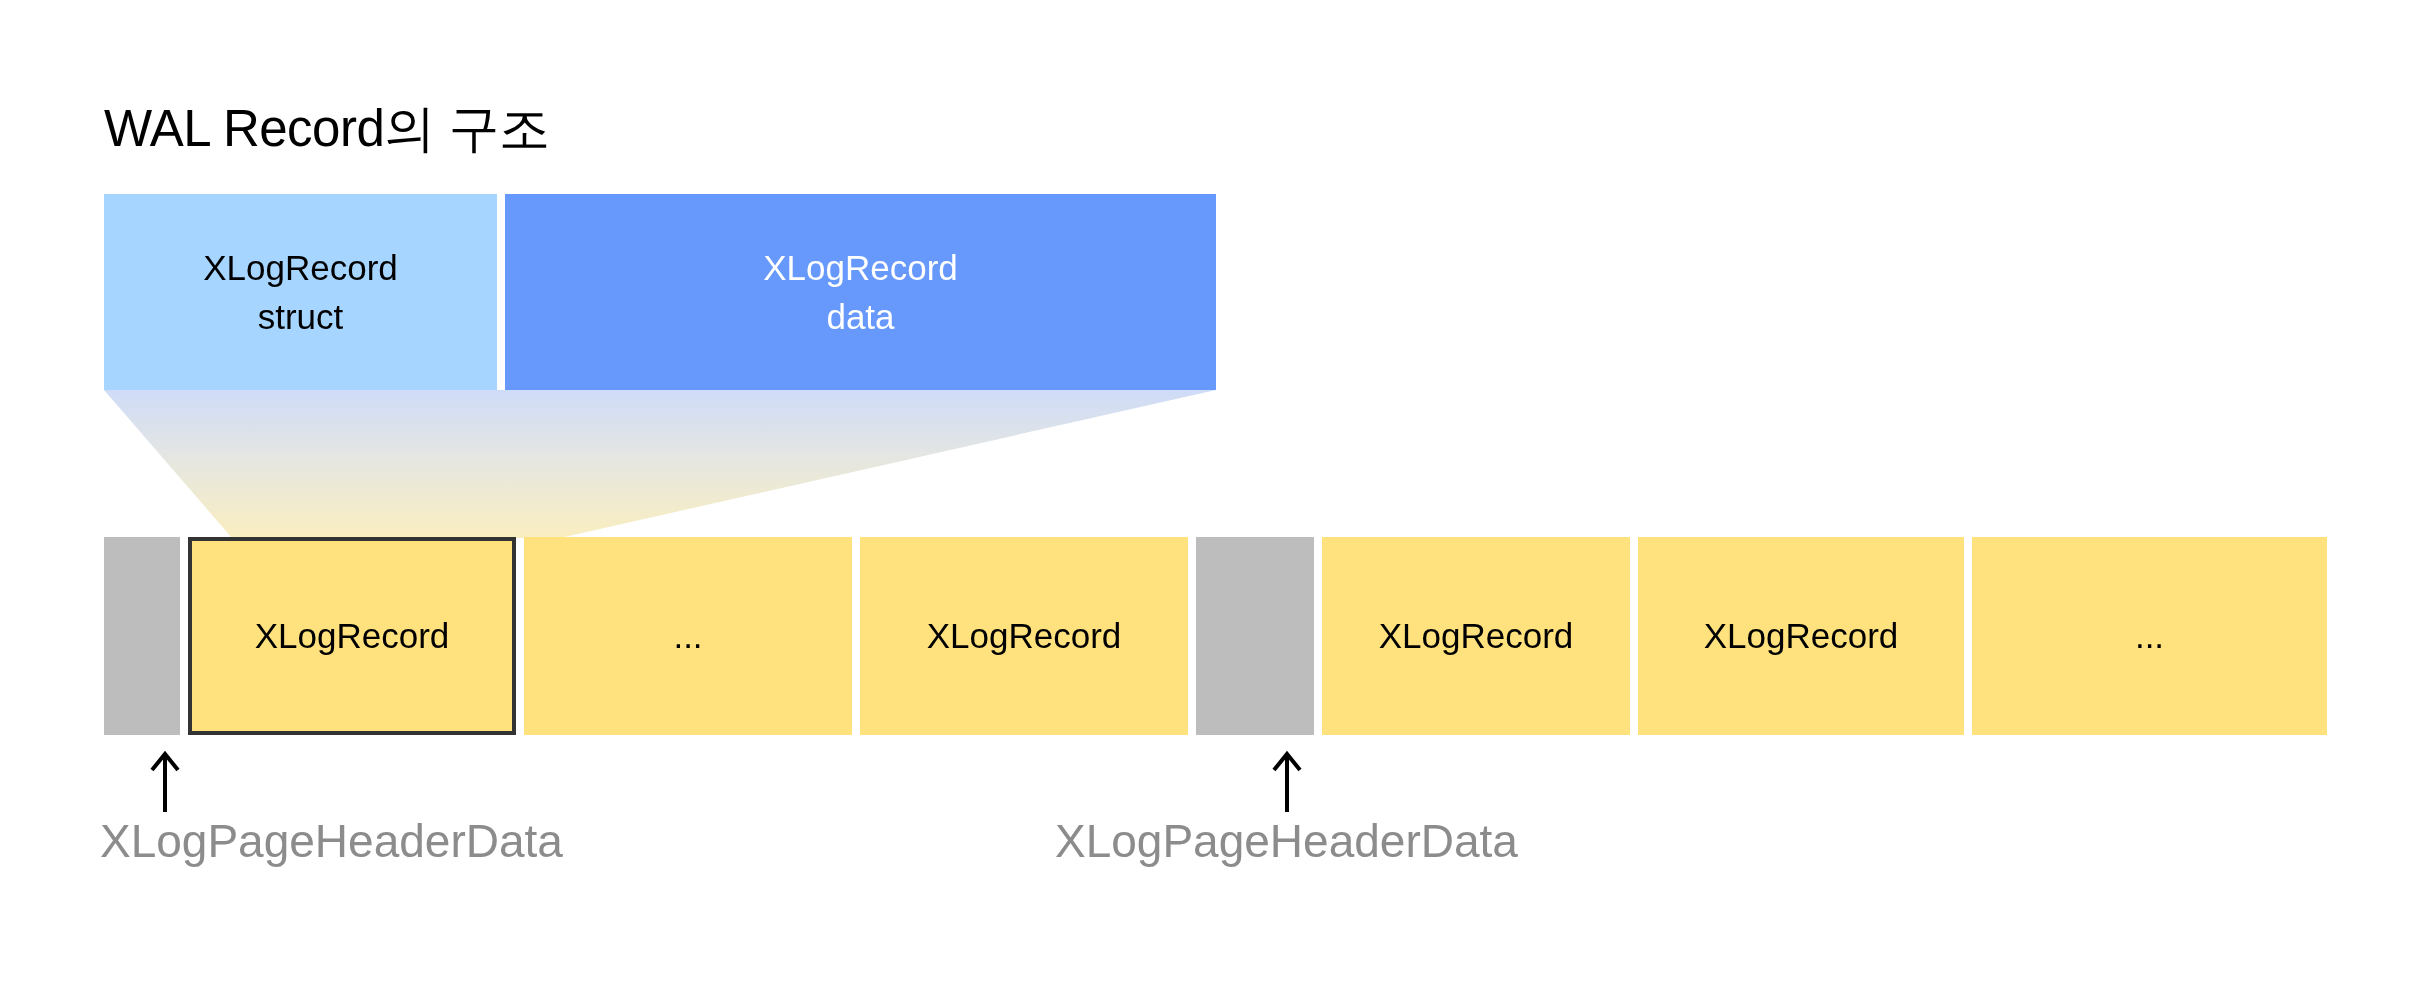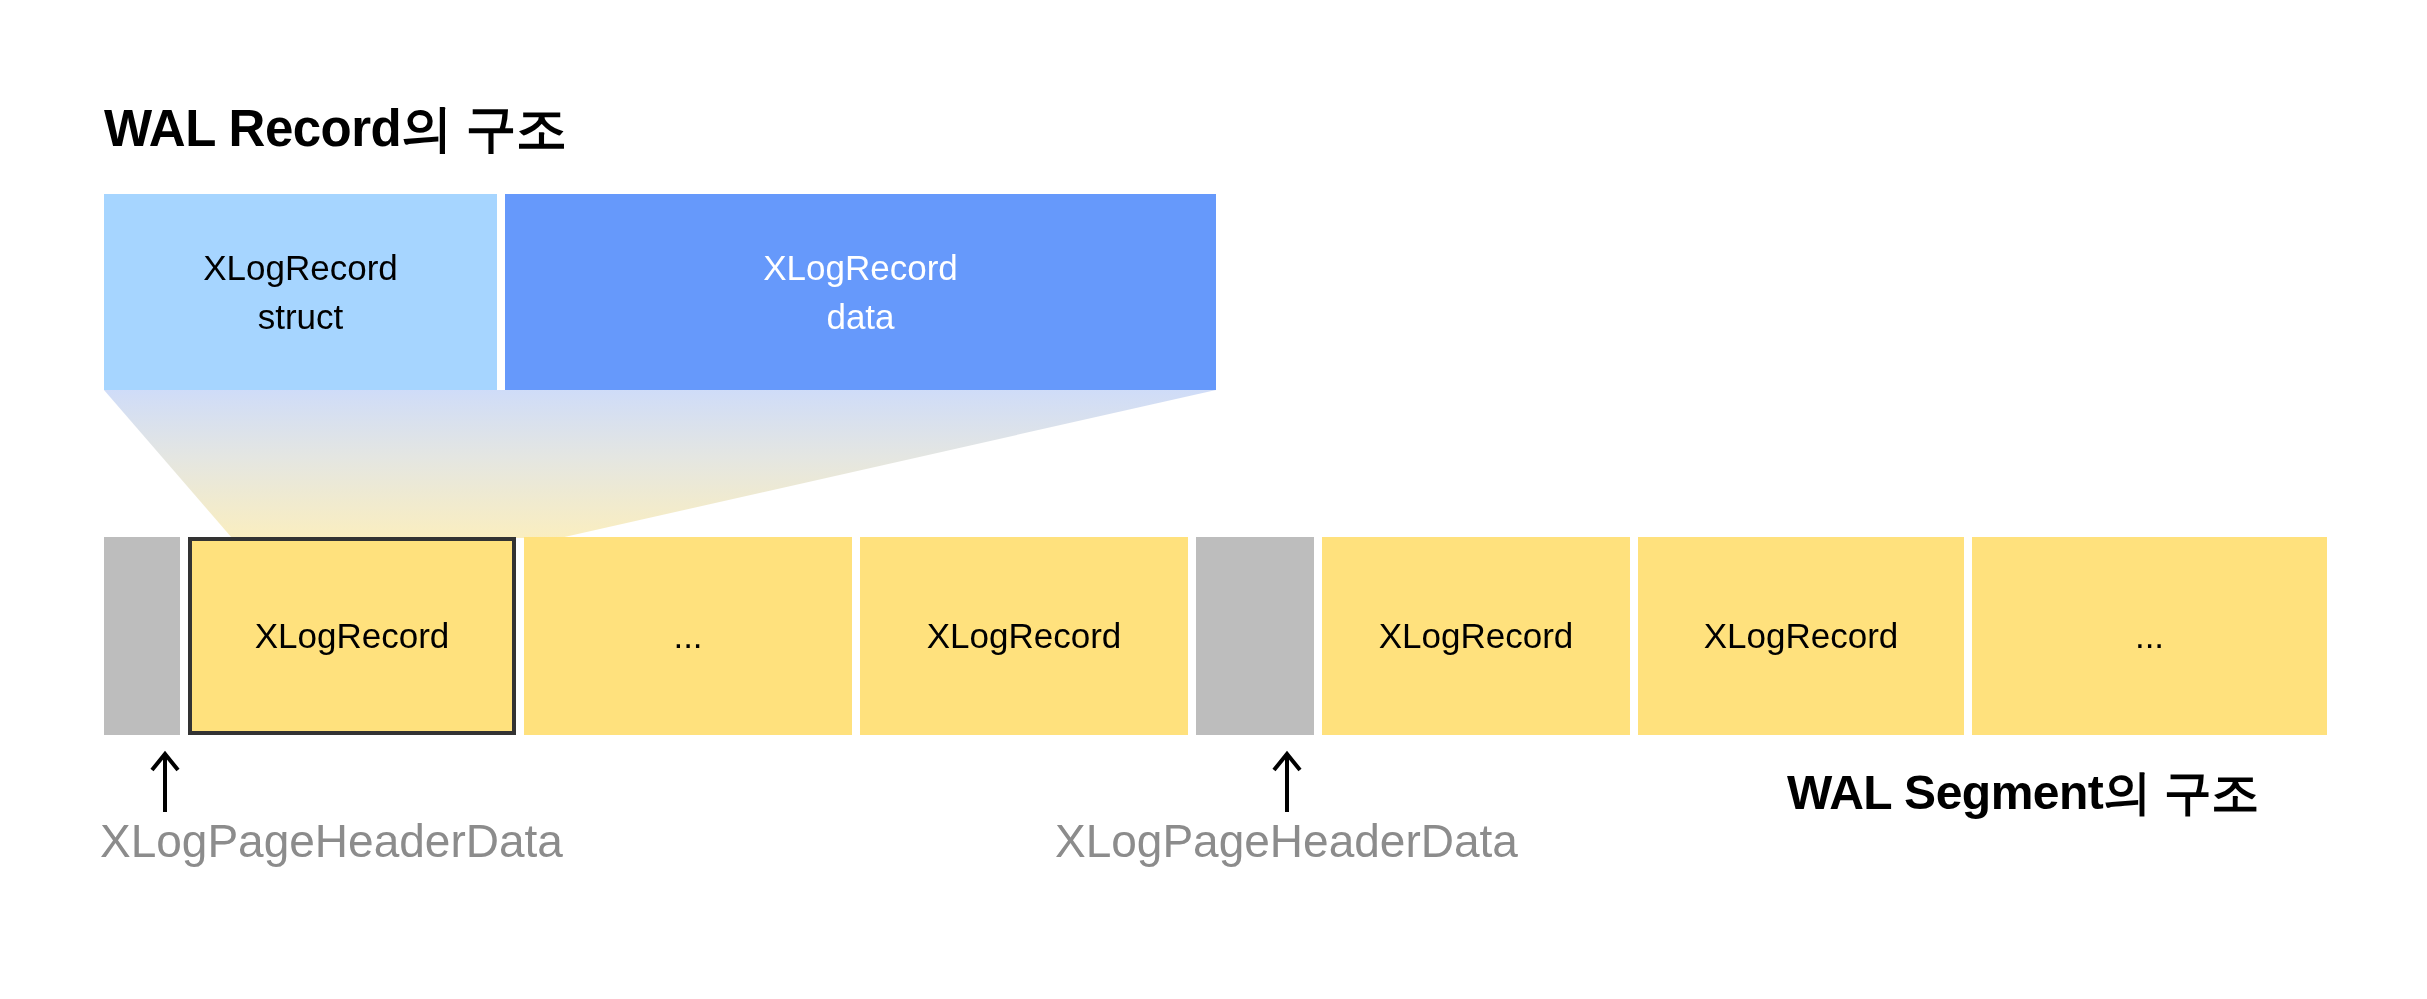--- a/index.html
+++ b/index.html
@@ -18,21 +18,21 @@
   #stage {
     position: absolute;
     left: 0; top: 0;
     width: 2427px;
     height: 999px;
   }
 
   
   .title {
     position: absolute;
-    font-weight: bold;
+    font-weight: normal;
     color: #000000;
     white-space: nowrap;
     letter-spacing: -0.5px;
   }
   #record-title {
     left: 104px;
     top: 99px;
     font-size: 51px;
     line-height: 60px;
   }
@@ -196,15 +196,14 @@
     <polyline points="7,20 20,4 33,20" fill="none" stroke="#000000" stroke-width="4"></polyline>
   </svg>
   <div class="caption" style="left:100px;top:818px;">XLogPageHeaderData</div>
 
   <svg class="arrow" style="left:1267px;top:750px;" viewBox="0 0 40 62">
     <line x1="20" y1="62" x2="20" y2="6" stroke="#000000" stroke-width="4"></line>
     <polyline points="7,20 20,4 33,20" fill="none" stroke="#000000" stroke-width="4"></polyline>
   </svg>
   <div class="caption" style="left:1055px;top:818px;">XLogPageHeaderData</div>
 
-  <div class="title" id="segment-title">WAL Segment의 구조</div>
 
 </div>
 
 </body></html>

